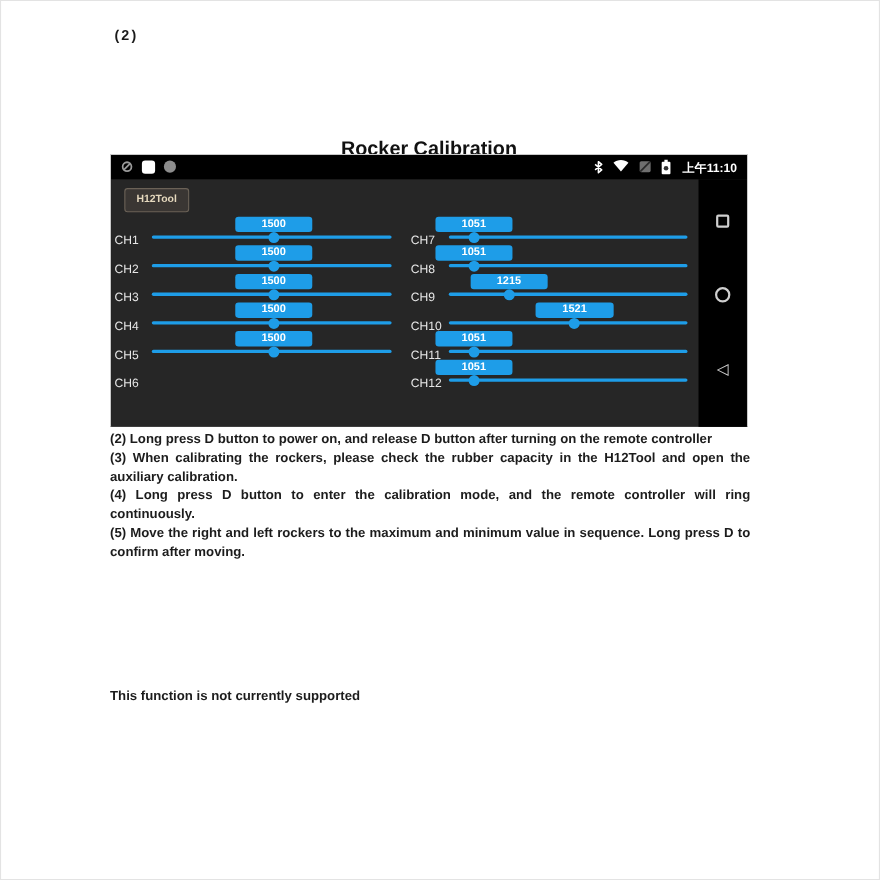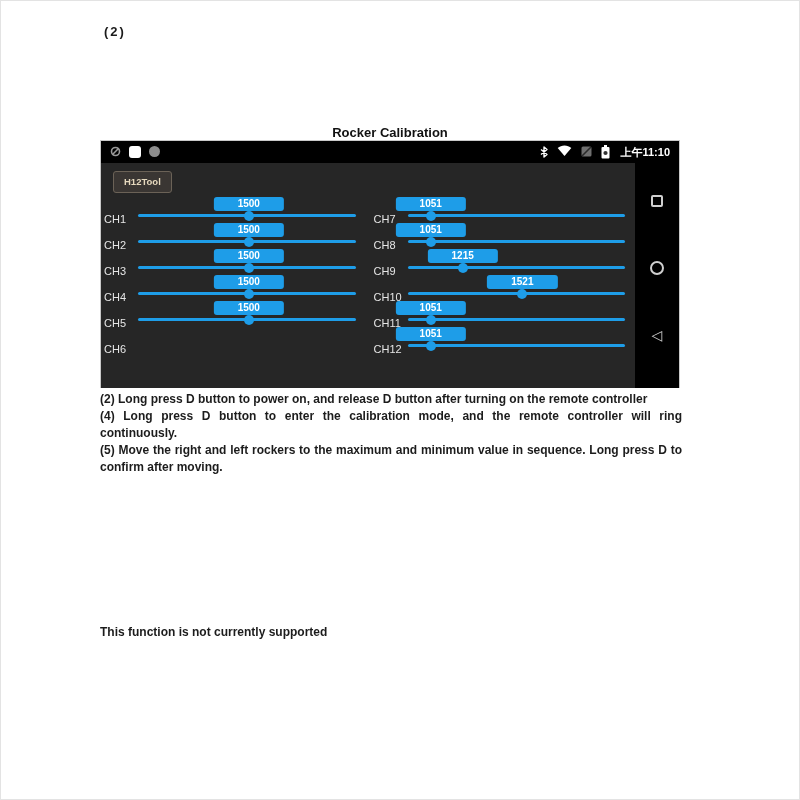--- a/index.html
+++ b/index.html
@@ -10,21 +10,21 @@
     font-family:"Liberation Sans", sans-serif;
     box-shadow: inset 0 0 0 1px #e3e3e3;
     overflow:hidden;
   }
   .page-num {
     position:absolute; left:104px; top:24px;
     font-size:13px; font-weight:bold; color:#1b1b1b; letter-spacing:2px;
   }
   .doc-title {
     position:absolute; left:100px; top:125px; width:580px;
-    text-align:center; font-size:13px; font-weight:bold; color:#111;
+    text-align:center; font-size:18px; font-weight:bold; color:#111;
   }
   
   .phone {
     position:absolute; left:100px; top:140px; width:580px; height:248px;
     background:#000; border:1px solid #c9c9c9;
   }
   .statusbar {
     height:22px; background:#000; display:flex; align-items:center;
     justify-content:space-between; padding:0 9px;
   }
@@ -232,19 +232,20 @@
     <div class="navbar">
       <span class="nav-square"></span>
       <span class="nav-circle"></span>
       <span class="nav-back">◁</span>
     </div>
   </div>
 </div>
 
 <div class="instructions" id="instructions">
     <p>(2) Long press D button to power on, and release D button after turning on the remote controller</p>
+    <p>(3) When calibrating the rockers, please check the rubber capacity in the H12Tool and open the auxiliary calibration.</p>
     <p>(4) Long press D button to enter the calibration mode, and the remote controller will ring continuously.</p>
     <p>(5) Move the right and left rockers to the maximum and minimum value in sequence. Long press D to confirm after moving.</p>
   </div>
 
 <div class="footer">
   <div>This function is not currently supported</div>
 </div>
 
 </body></html>

